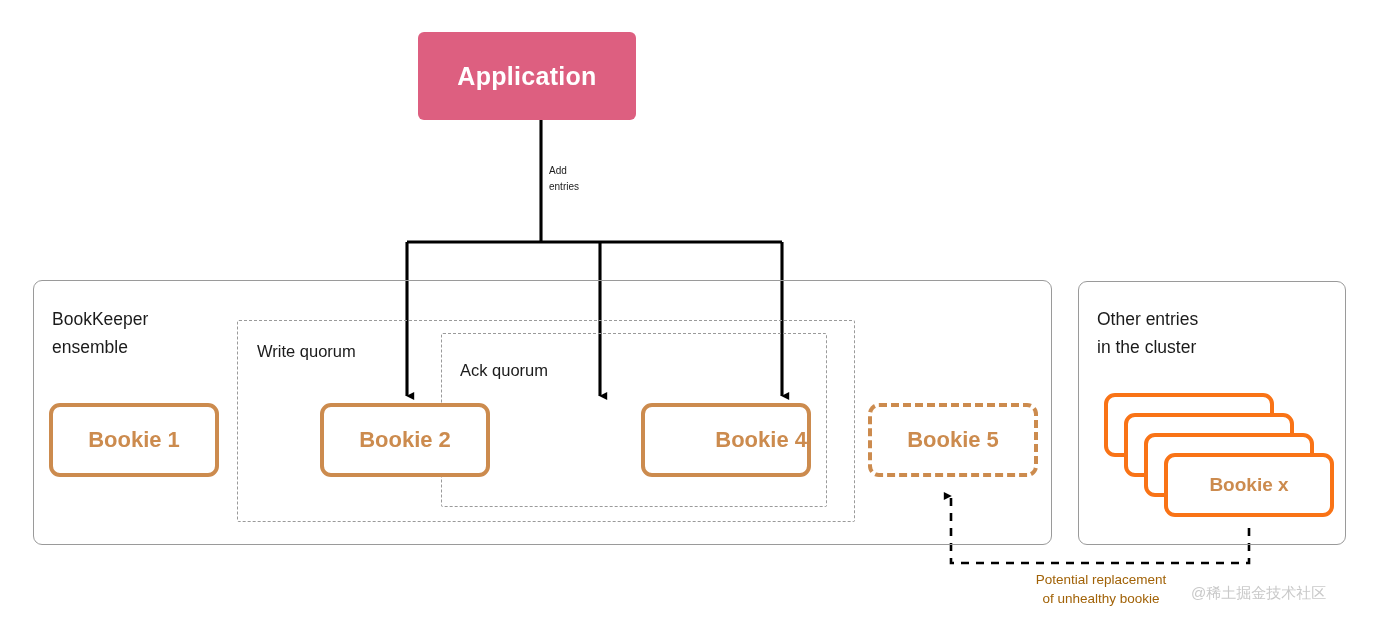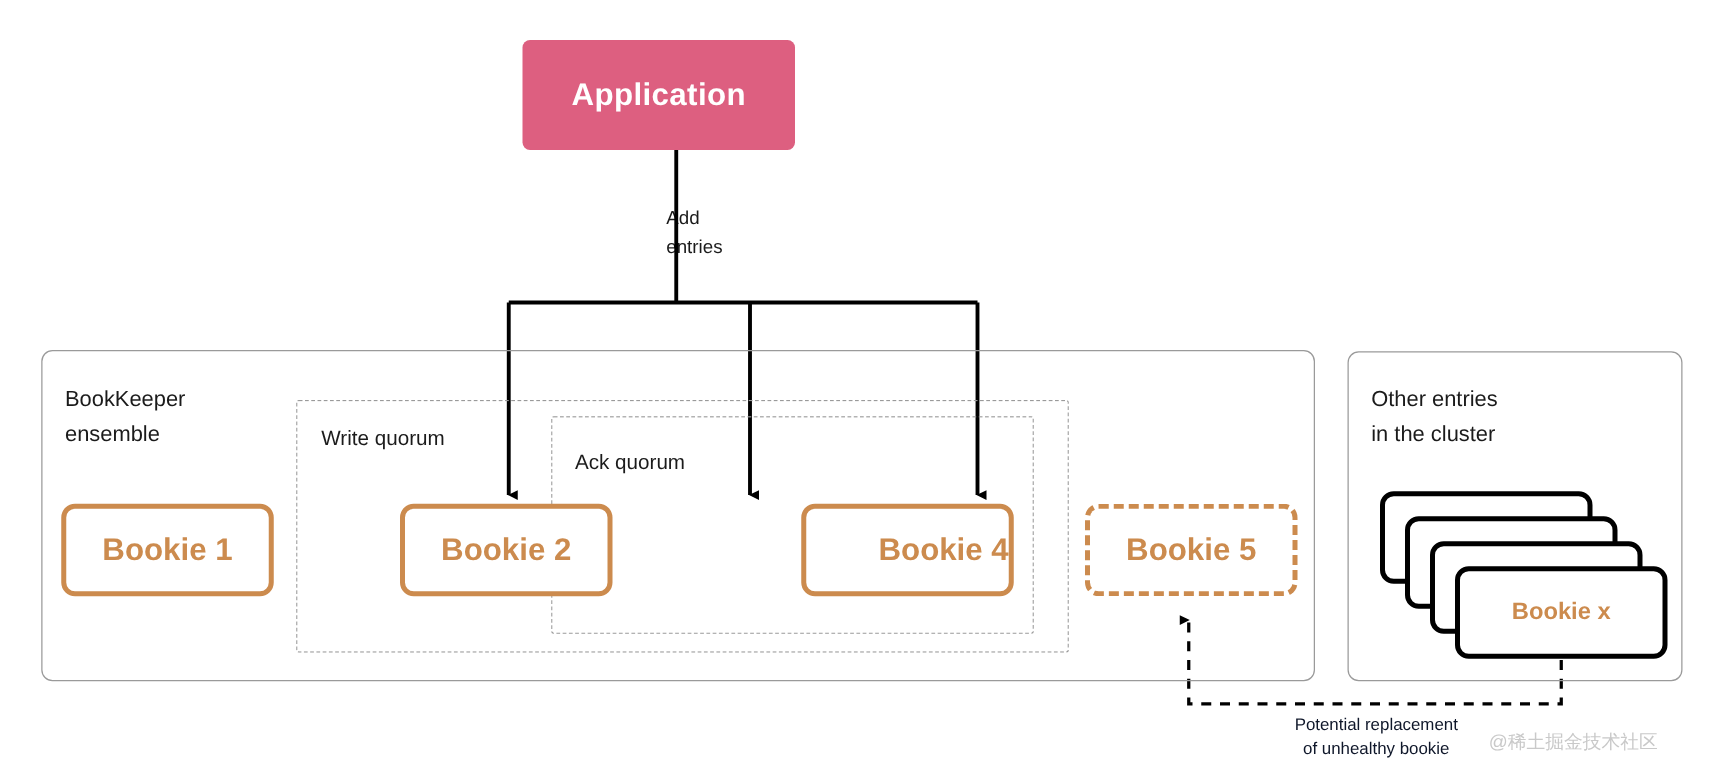--- a/index.html
+++ b/index.html
@@ -44,23 +44,23 @@
     left: 0;
     top: 0;
     width: 1378px;
     height: 625px;
     pointer-events: none;
   }
 
   
   #add-entries-label {
     position: absolute;
-    left: 533px;
+    left: 549px;
     top: 163px;
-    font-size: 15px;
+    font-size: 10px;
     color: #1b1b1b;
     line-height: 1.55;
     white-space: pre-line;
   }
 
   
   .outer-box {
     position: absolute;
     border: 1.6px solid #9a9a9a;
     border-radius: 9px;
@@ -123,21 +123,21 @@
     border: 4px solid #cc8b4e;
     border-radius: 11px;
     background: #ffffff;
     display: flex;
     align-items: center;
     justify-content: center;
     box-sizing: border-box;
   }
   .bookie .bookie-label {
     color: #cc8b4e;
-    font-size: 25px;
+    font-size: 22px;
     font-weight: bold;
   }
   .bookie.dashed {
     border-style: dashed;
     background: transparent;
   }
   #bookie-1 { left: 49px;  top: 403px; }
   #bookie-2 { left: 272px; top: 403px; margin-left: 48px; }
   #bookie-3 { left: 458px; top: 403px; }
   #bookie-4 { left: 641px; top: 403px; justify-content: flex-end; }
@@ -147,22 +147,22 @@
   #bookie-stack {
     position: absolute;
     left: 1104px;
     top: 393px;
     width: 230px;
     height: 135px;
   }
   .stack-card {
     position: absolute;
     width: 170px;
-    height: 74px;
-    border: 4px solid #000000;
+    height: 64px;
+    border: 4px solid #f97316;
     border-radius: 11px;
     background: #ffffff;
     box-sizing: border-box;
   }
   .stack-card.c1 { left: 0px;  top: 0px;  }
   .stack-card.c2 { left: 20px; top: 20px; }
   .stack-card.c3 { left: 40px; top: 40px; }
   .stack-card.c4 {
     left: 60px; top: 60px;
     display: flex;
@@ -174,21 +174,21 @@
     font-size: 19px;
     font-weight: bold;
   }
 
   
   #replacement-label {
     position: absolute;
     left: 1021px;
     top: 570px;
     font-size: 13.5px;
-    color: #0f172a;
+    color: #a16207;
     line-height: 1.42;
     white-space: pre-line;
     text-align: center;
     transform: translateX(-50%);
     left: 1101px;
   }
 
   
   #watermark {
     position: absolute;

